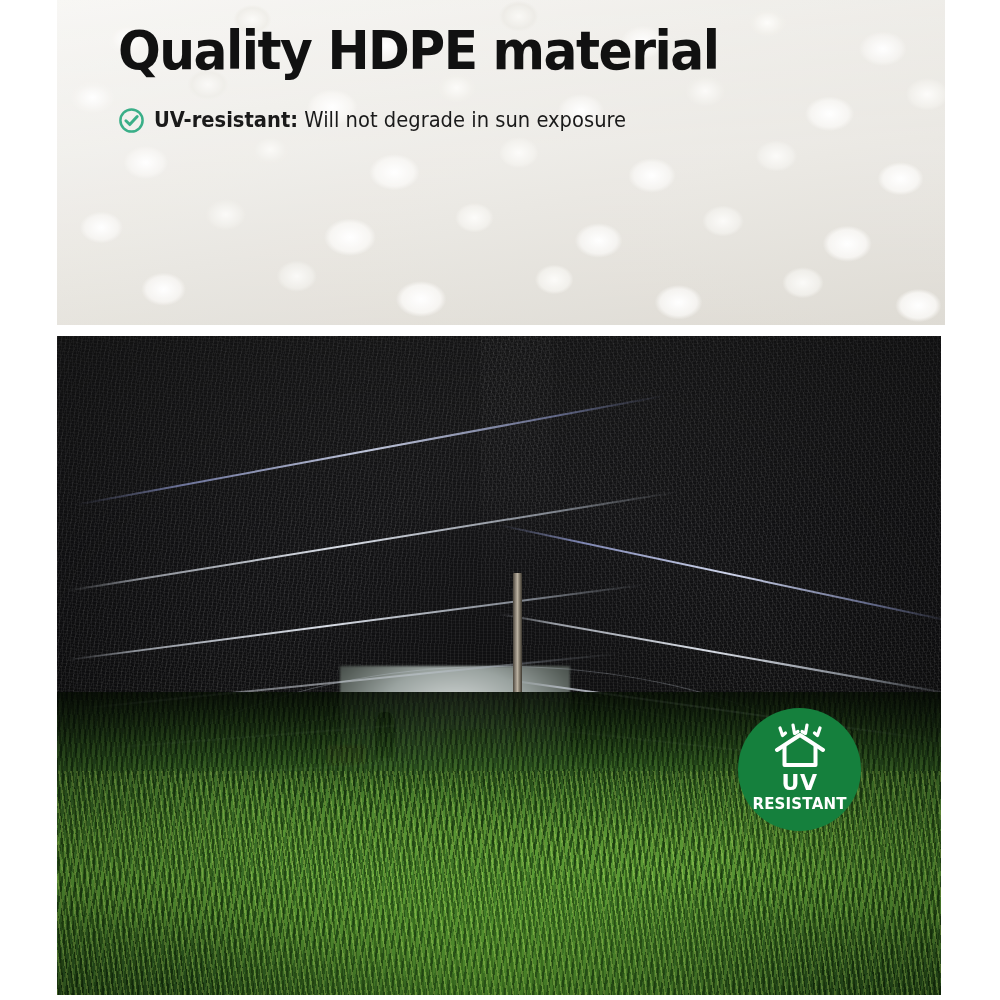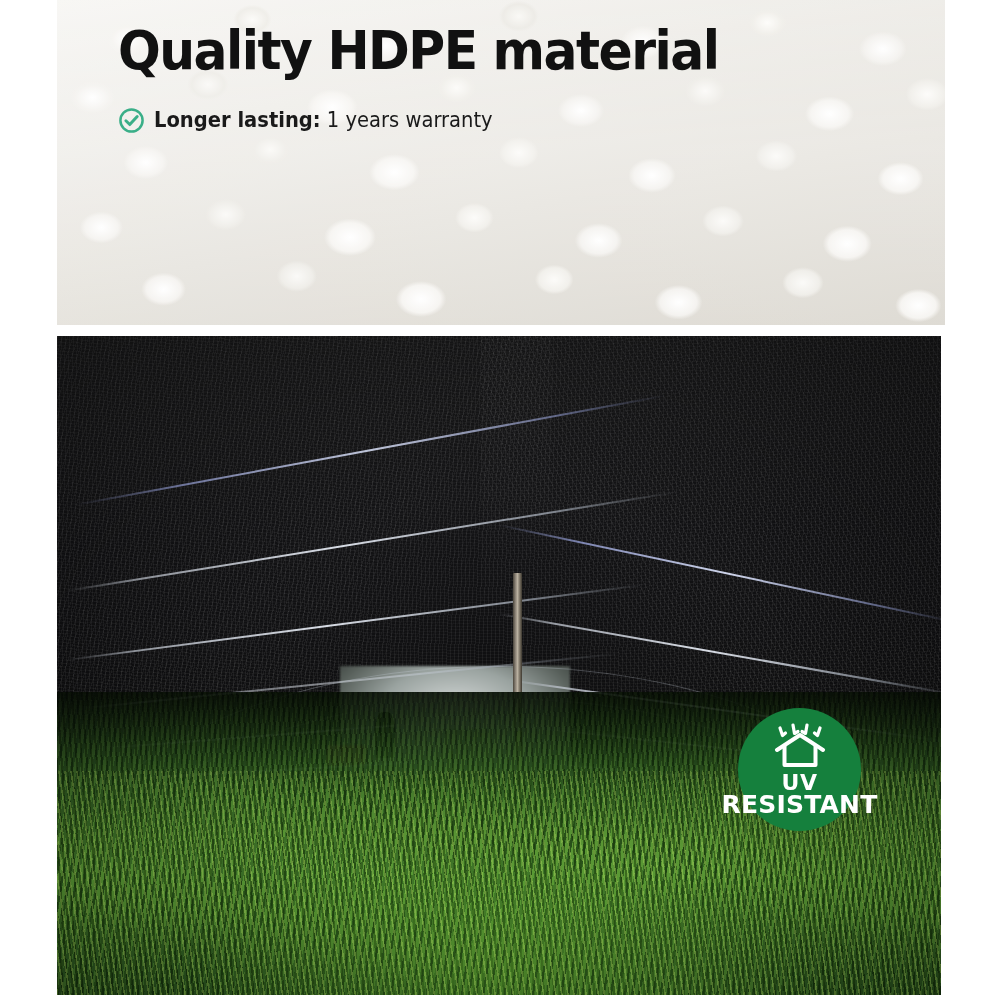--- a/index.html
+++ b/index.html
@@ -350,21 +350,21 @@
     font-weight: 700;
     font-size: 22px;
     line-height: 23px;
     letter-spacing: 0.5px;
     margin-top: 3px;
   }
   .uv-line2 {
     color: #ffffff;
     font-family: "DejaVu Sans", sans-serif;
     font-weight: 700;
-    font-size: 25px;
+    font-size: 15px;
     line-height: 21px;
     letter-spacing: 0.2px;
   }
 
   
   .caption-block {
     position: absolute;
     left: 0;
     bottom: 32px;
     width: 100%;
@@ -401,31 +401,31 @@
   <div class="panel-top">
     <div class="pellets"></div>
     <div class="pellets-wash"></div>
 
     <div class="top-content">
       <div class="headline">Quality HDPE material</div>
 
       <ul class="feature-list">
 
 
-
-
         <li class="feature-item">
           <svg class="check-icon" viewBox="0 0 28 28">
             <circle cx="14" cy="14" r="11.5" fill="none" stroke="#3AAF88" stroke-width="2.6"></circle>
             <path d="M8.2 14.3 L12.2 18.2 L19.9 9.9" fill="none" stroke="#3AAF88" stroke-width="3.1" stroke-linecap="round" stroke-linejoin="round"></path>
           </svg>
           <span class="feature-text">
-            <span class="lbl">Longer lasting:</span><span class="dsc"> 1 years warranty</span>
+            <span class="lbl">UV-resistant:</span><span class="dsc"> Will not degrade in sun exposure</span>
           </span>
         </li>
+
+
 
       </ul>
     </div>
   </div>
 
   <div class="panel-bottom">
     <div class="photo">
 
       <div class="canopy"></div>
       <div class="weave-left"></div>

